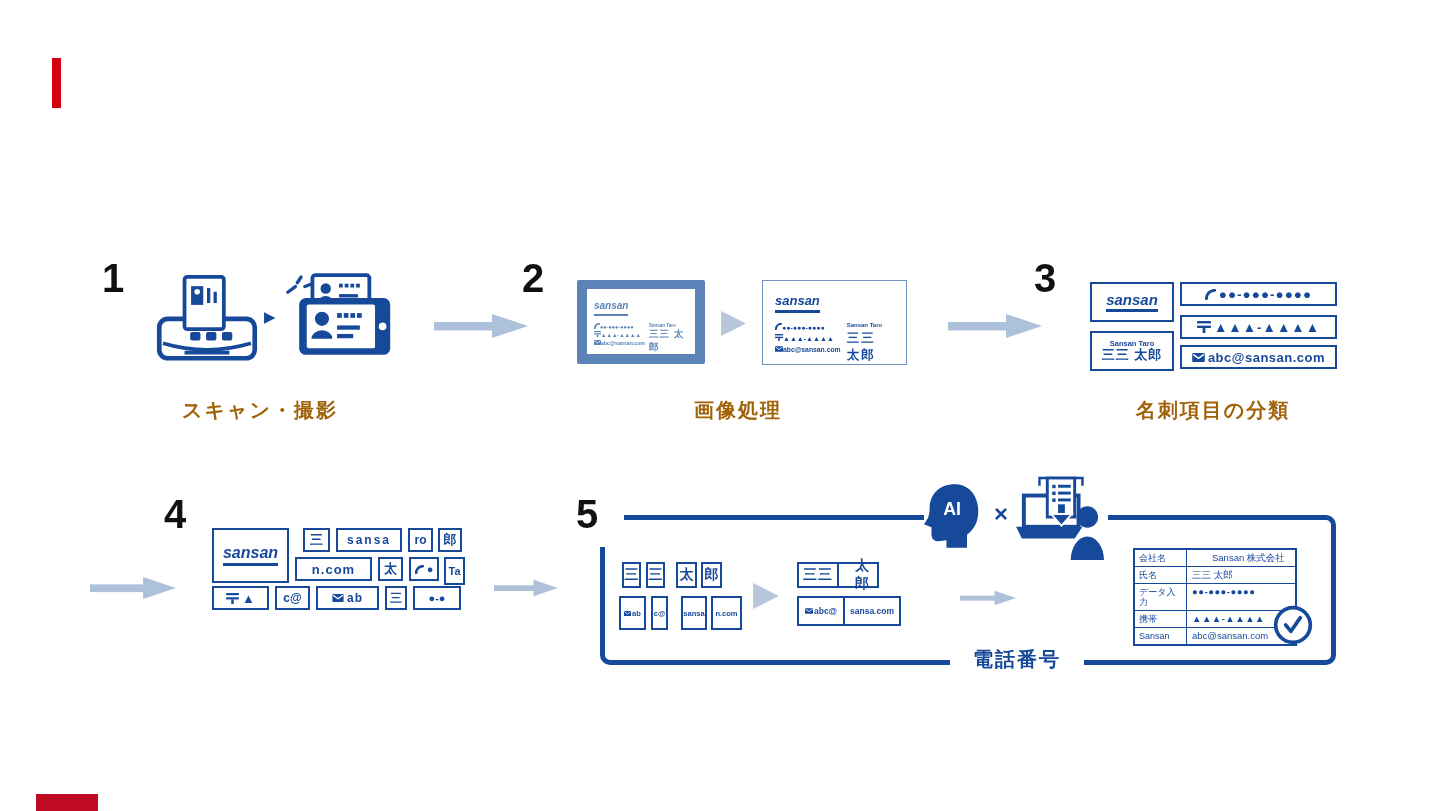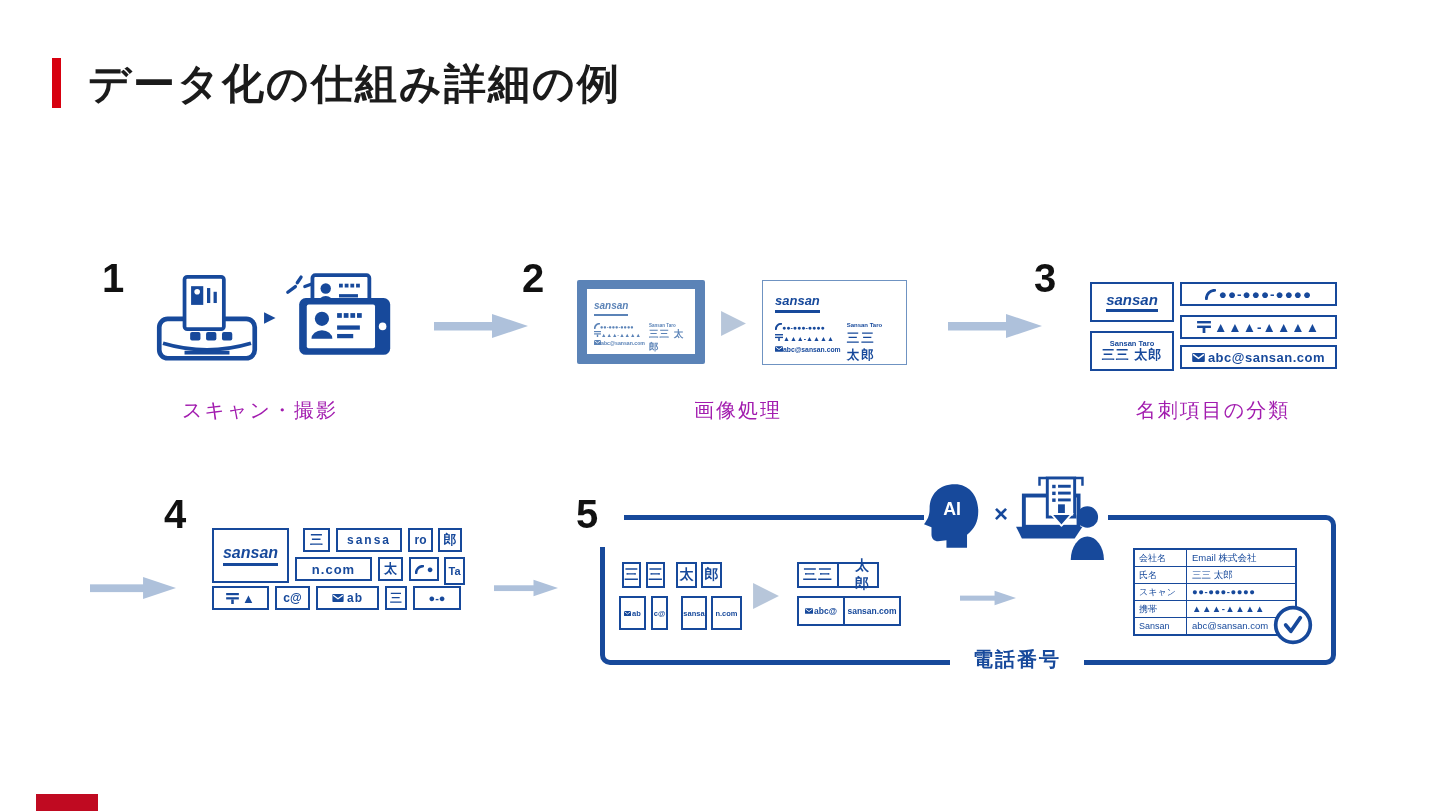--- a/index.html
+++ b/index.html
@@ -3,21 +3,21 @@
 <meta charset="utf-8">
 <style>
   html,body{margin:0;padding:0;background:#fff;}
   body{font-family:"Liberation Sans","DejaVu Sans",sans-serif;}
   .slide{position:relative;width:1440px;height:811px;background:#fff;overflow:hidden;}
   .abs{position:absolute;}
   .accent-bar{position:absolute;left:52px;top:58px;width:9px;height:50px;background:#D7000F;}
   .title{position:absolute;left:88px;top:56px;margin:0;font-size:42px;font-weight:800;letter-spacing:2px;color:#1b1b1b;}
   .subtitle{position:absolute;left:92px;top:148px;margin:0;font-size:22px;font-weight:500;letter-spacing:5px;color:#262626;}
   .num{position:absolute;font-size:40px;font-weight:800;color:#111;line-height:1;z-index:3;}
-  .step-label{position:absolute;color:#a21caf;font-weight:normal;font-size:20px;letter-spacing:2px;text-align:center;z-index:3;}
+  .step-label{position:absolute;color:#a16207;font-weight:bold;font-size:20px;letter-spacing:2px;text-align:center;z-index:3;}
   .blue{color:#17499B;}
   
   .fbox{position:absolute;box-sizing:border-box;border:2px solid #17499B;background:#fff;color:#17499B;
         font-weight:bold;display:flex;align-items:center;justify-content:center;z-index:2;}
   .fbox .ic{display:inline-flex;margin-right:3px;color:#17499B;}
   
   .cardA{position:absolute;left:577px;top:280px;width:128px;height:84px;background:#5B83B7;border-radius:2px;}
   .cardA-inner{position:absolute;left:10px;top:9px;width:108px;height:65px;background:#fff;overflow:hidden;}
   .cardA-content{filter:blur(0.55px);color:#5B83B7;padding:6px 7px;}
   .cardB{position:absolute;left:762px;top:280px;width:145px;height:85px;background:#fff;border:1.5px solid #6F93C2;
@@ -28,34 +28,33 @@
   .bracket{position:absolute;left:600px;top:515px;width:736px;height:150px;box-sizing:border-box;
            border:5px solid #17499B;border-radius:10px;z-index:0;}
   .mask{position:absolute;background:#fff;z-index:1;}
   .data-entry-label{position:absolute;left:950px;top:644px;width:134px;height:30px;line-height:30px;background:#fff;
                     color:#17499B;font-weight:bold;font-size:20px;letter-spacing:2px;text-align:center;z-index:3;}
   .times{position:absolute;left:994px;top:500px;font-size:24px;font-weight:bold;color:#17499B;z-index:3;}
   
   .result-table{position:absolute;left:1133px;top:548px;width:164px;border:2px solid #17499B;background:#fff;
                 box-sizing:border-box;z-index:2;}
   .rt-row{display:flex;border-top:1px solid #17499B;}
-  .rt-row:first-child{border-top:none;}
+  .rt-row:first-child{border-top:none;gap:20px;}
   .rt-label{width:52px;box-sizing:border-box;border-right:1px solid #17499B;color:#17499B;font-size:9px;
             padding:3px 4px;line-height:10px;}
   .rt-value{flex:1;color:#17499B;font-size:9.5px;padding:3px 5px;line-height:10px;white-space:nowrap;}
   .rt-bold{font-weight:bold;letter-spacing:0.5px;}
   .footer-mark{position:absolute;left:36px;top:794px;width:62px;height:17px;background:#C00A21;}
 </style>
 </head>
 <body>
 
 <div class="slide">
 
   <div class="accent-bar"></div>
-  <h1 class="title">データ化の仕組み詳細の例</h1>
 
   <div class="num" style="left:102px;top:258px">1</div>
 
   <svg class="abs" style="left:156px;top:274px" width="102" height="88" viewBox="0 0 108 94">
     <g>
       <rect x="3" y="48" width="102" height="42" rx="9" fill="#fff" stroke="#17499B" stroke-width="5"></rect>
       <rect x="30" y="3" width="42" height="56" rx="3" fill="#fff" stroke="#17499B" stroke-width="4"></rect>
       <rect x="37" y="13" width="13" height="20" fill="#17499B"></rect>
       <circle cx="43.5" cy="19" r="3" fill="#fff"></circle>
       <rect x="54" y="15" width="3.5" height="16" fill="#17499B"></rect>
@@ -335,21 +334,21 @@
   <div class="fbox" style="left:837px;top:562px;width:42px;height:26px;font-size:14px;padding-left:16px;">太 郎</div>
   <div class="fbox" style="left:797px;top:596px;width:48px;height:30px;font-size:8.5px;">
     <span class="ic" style="margin-right:1px;">
       <svg width="8" height="6" viewBox="0 0 14 10">
           <rect width="14" height="10" rx="1" fill="currentColor"></rect>
           <path d="M1,1.5 L7,6 L13,1.5" stroke="#fff" stroke-width="1.6" fill="none"></path>
         </svg>
       </span>
     <span>abc@</span>
   </div>
-  <div class="fbox" style="left:843px;top:596px;width:58px;height:30px;font-size:8.5px;">sansan.com</div>
+  <div class="fbox" style="left:843px;top:596px;width:58px;height:30px;font-size:8.5px;">sansa.com</div>
 
   <svg class="abs" style="left:960px;top:588px;z-index:2" width="56" height="20" viewBox="0 0 94 24">
     <g fill="#AEC1DB">
         <rect y="8" width="60" height="8.5"></rect>
         <polygon points="58,0 94,12 58,24"></polygon>
       </g>
   </svg>
 
   <svg class="abs" style="left:924px;top:482px;z-index:3" width="58" height="66" viewBox="0 0 62 70">
     <path fill="#17499B" d="M33,2 C16,2 6,13 6,28 c0,8 -2,11 -6,17 l8,3 0,8 c0,4 3,7 7,7 l9,-1 0,8 22,0 0,-14 c8,-6 12,-14 12,-25 C58,14 48,2 33,2 Z"></path>
@@ -373,28 +372,28 @@
       <polygon points="38,39 59,39 48.5,51" stroke="#fff" stroke-width="2"></polygon>
       <path d="M2,52 H70 L62,64 H8 Z"></path>
       <circle cx="75" cy="42" r="11"></circle>
       <path d="M58,86 a17,24 0 0 1 34,0 z"></path>
     </g>
   </svg>
 
   <div class="result-table">
     <div class="rt-row">
       <div class="rt-label">会社名</div>
-      <div class="rt-value">Email 株式会社</div>
+      <div class="rt-value">Sansan 株式会社</div>
     </div>
     <div class="rt-row">
       <div class="rt-label">氏名</div>
       <div class="rt-value">三三 太郎</div>
     </div>
     <div class="rt-row">
-      <div class="rt-label">スキャン</div>
+      <div class="rt-label">データ入力</div>
       <div class="rt-value rt-bold">●●-●●●-●●●●</div>
     </div>
     <div class="rt-row">
       <div class="rt-label">携帯</div>
       <div class="rt-value rt-bold">▲▲▲-▲▲▲▲</div>
     </div>
     <div class="rt-row">
       <div class="rt-label">Sansan</div>
       <div class="rt-value">abc@sansan.com</div>
     </div>

